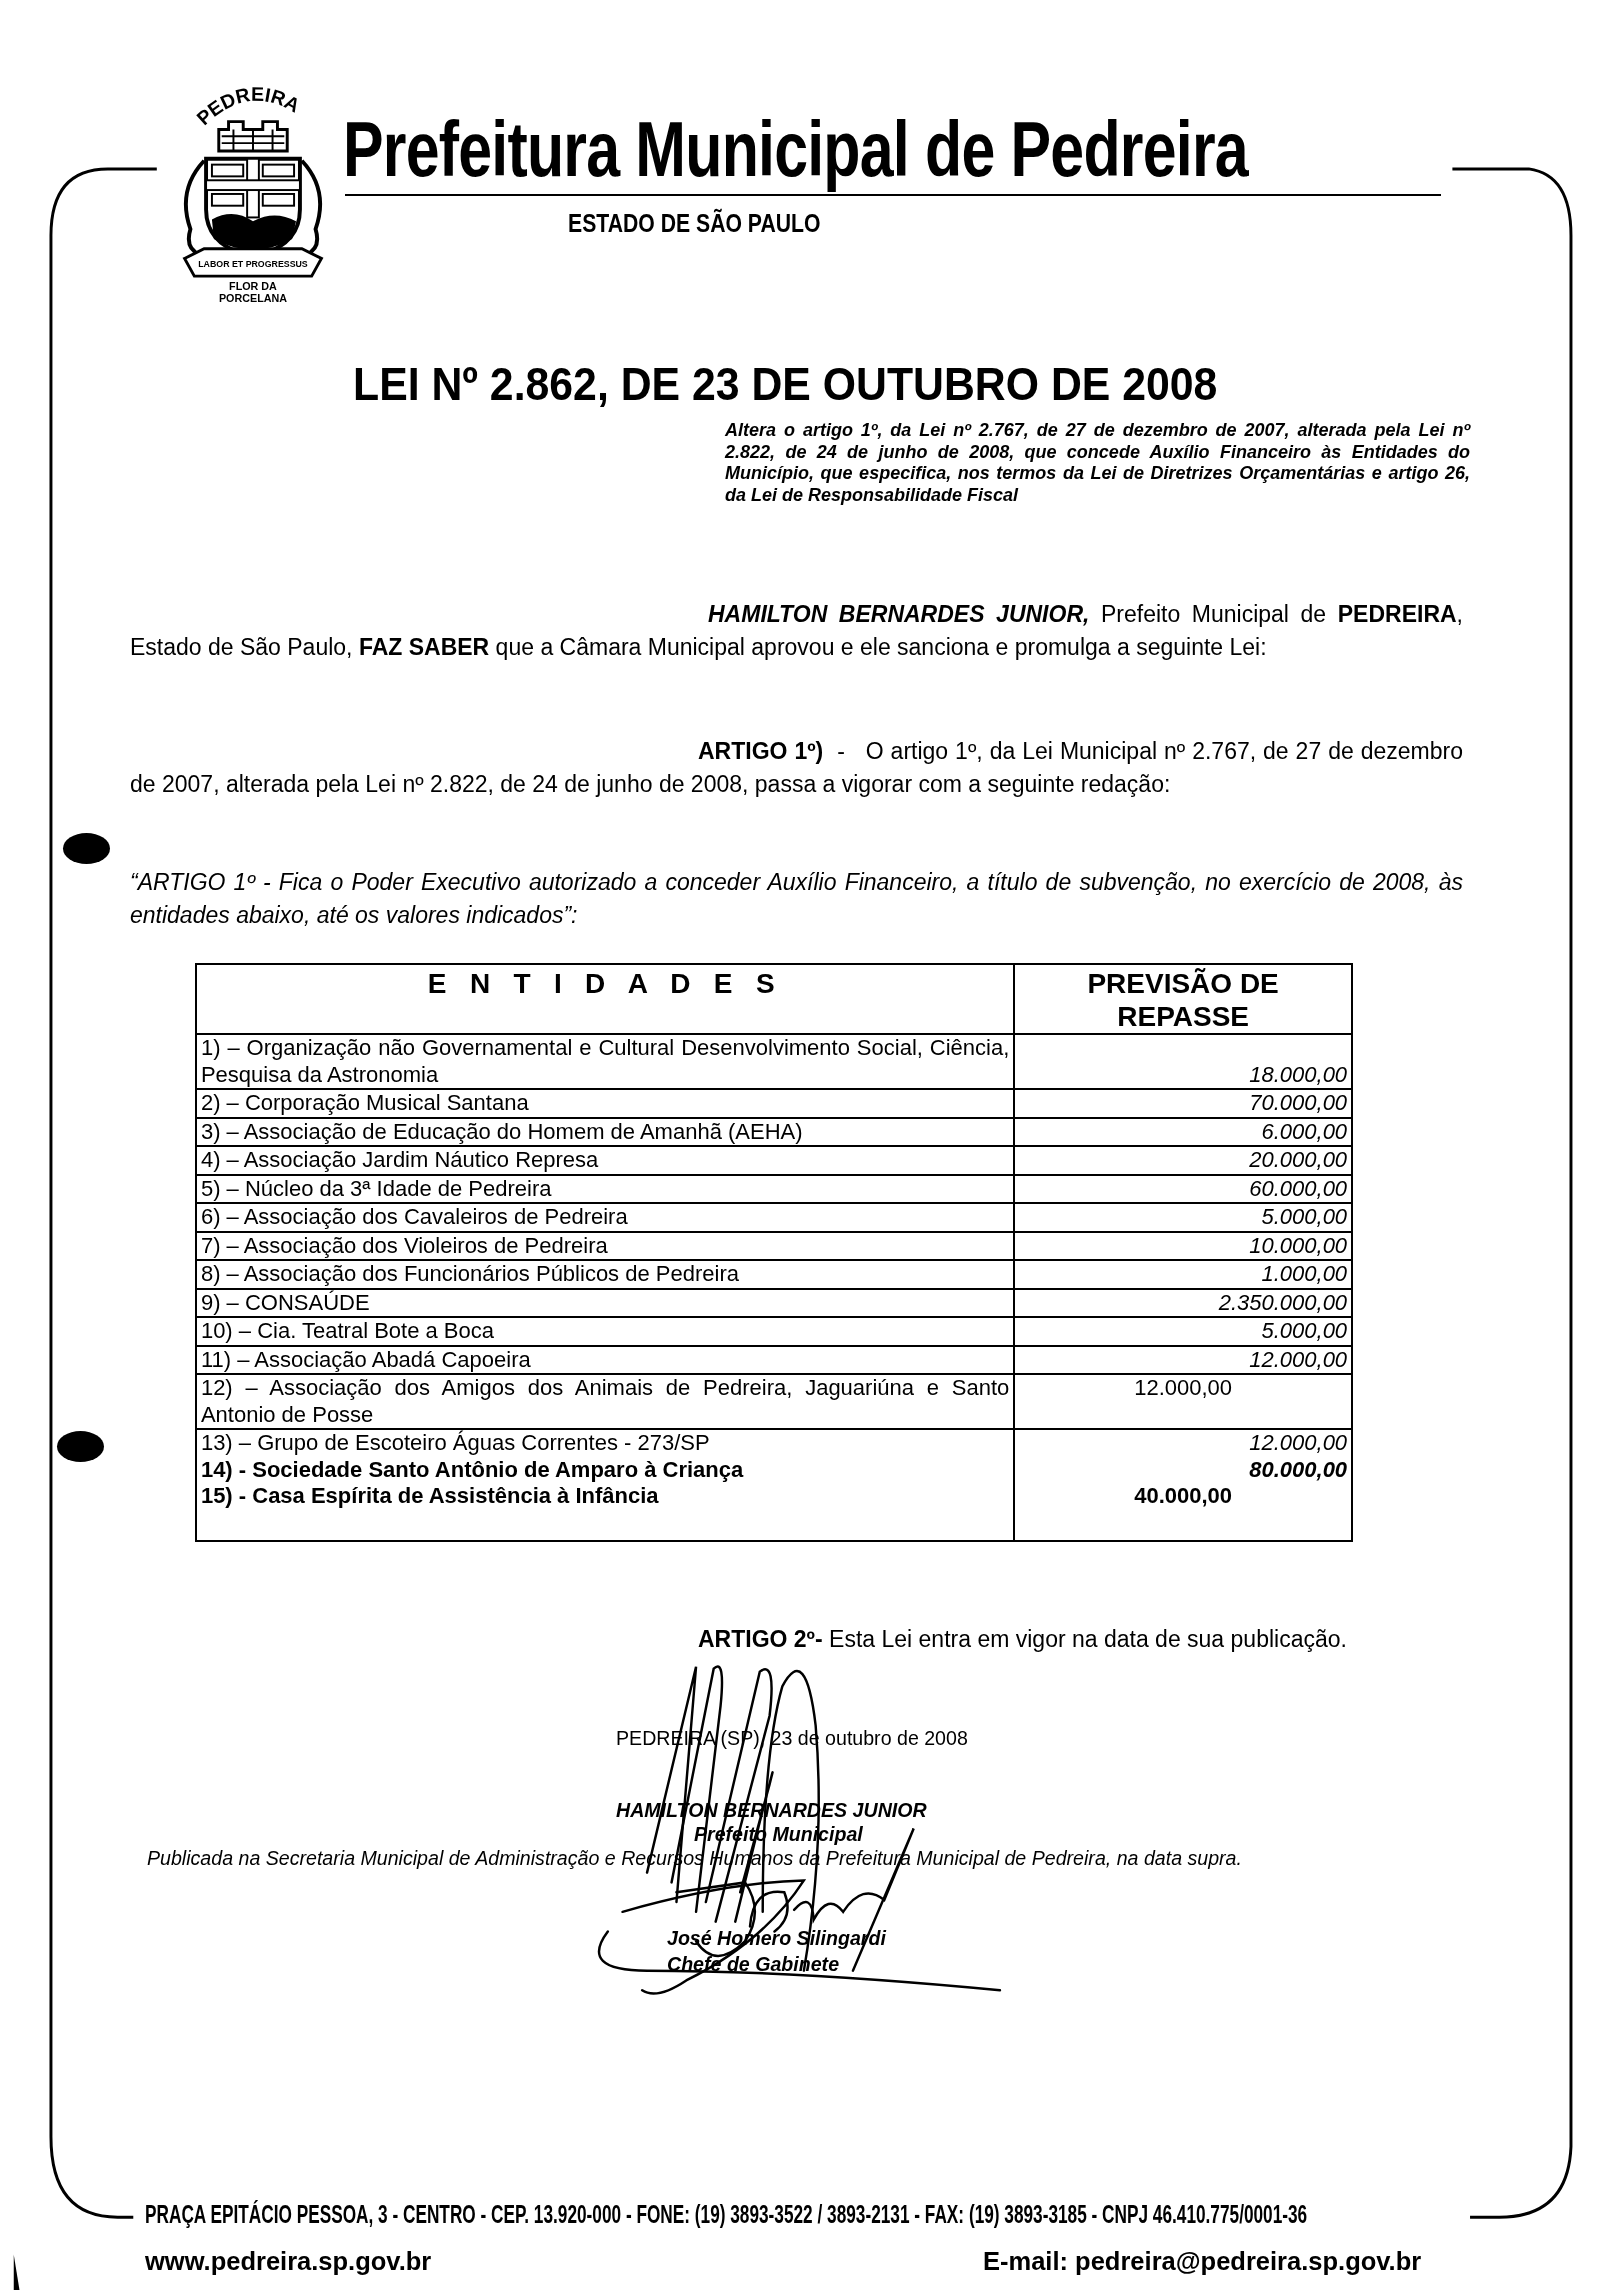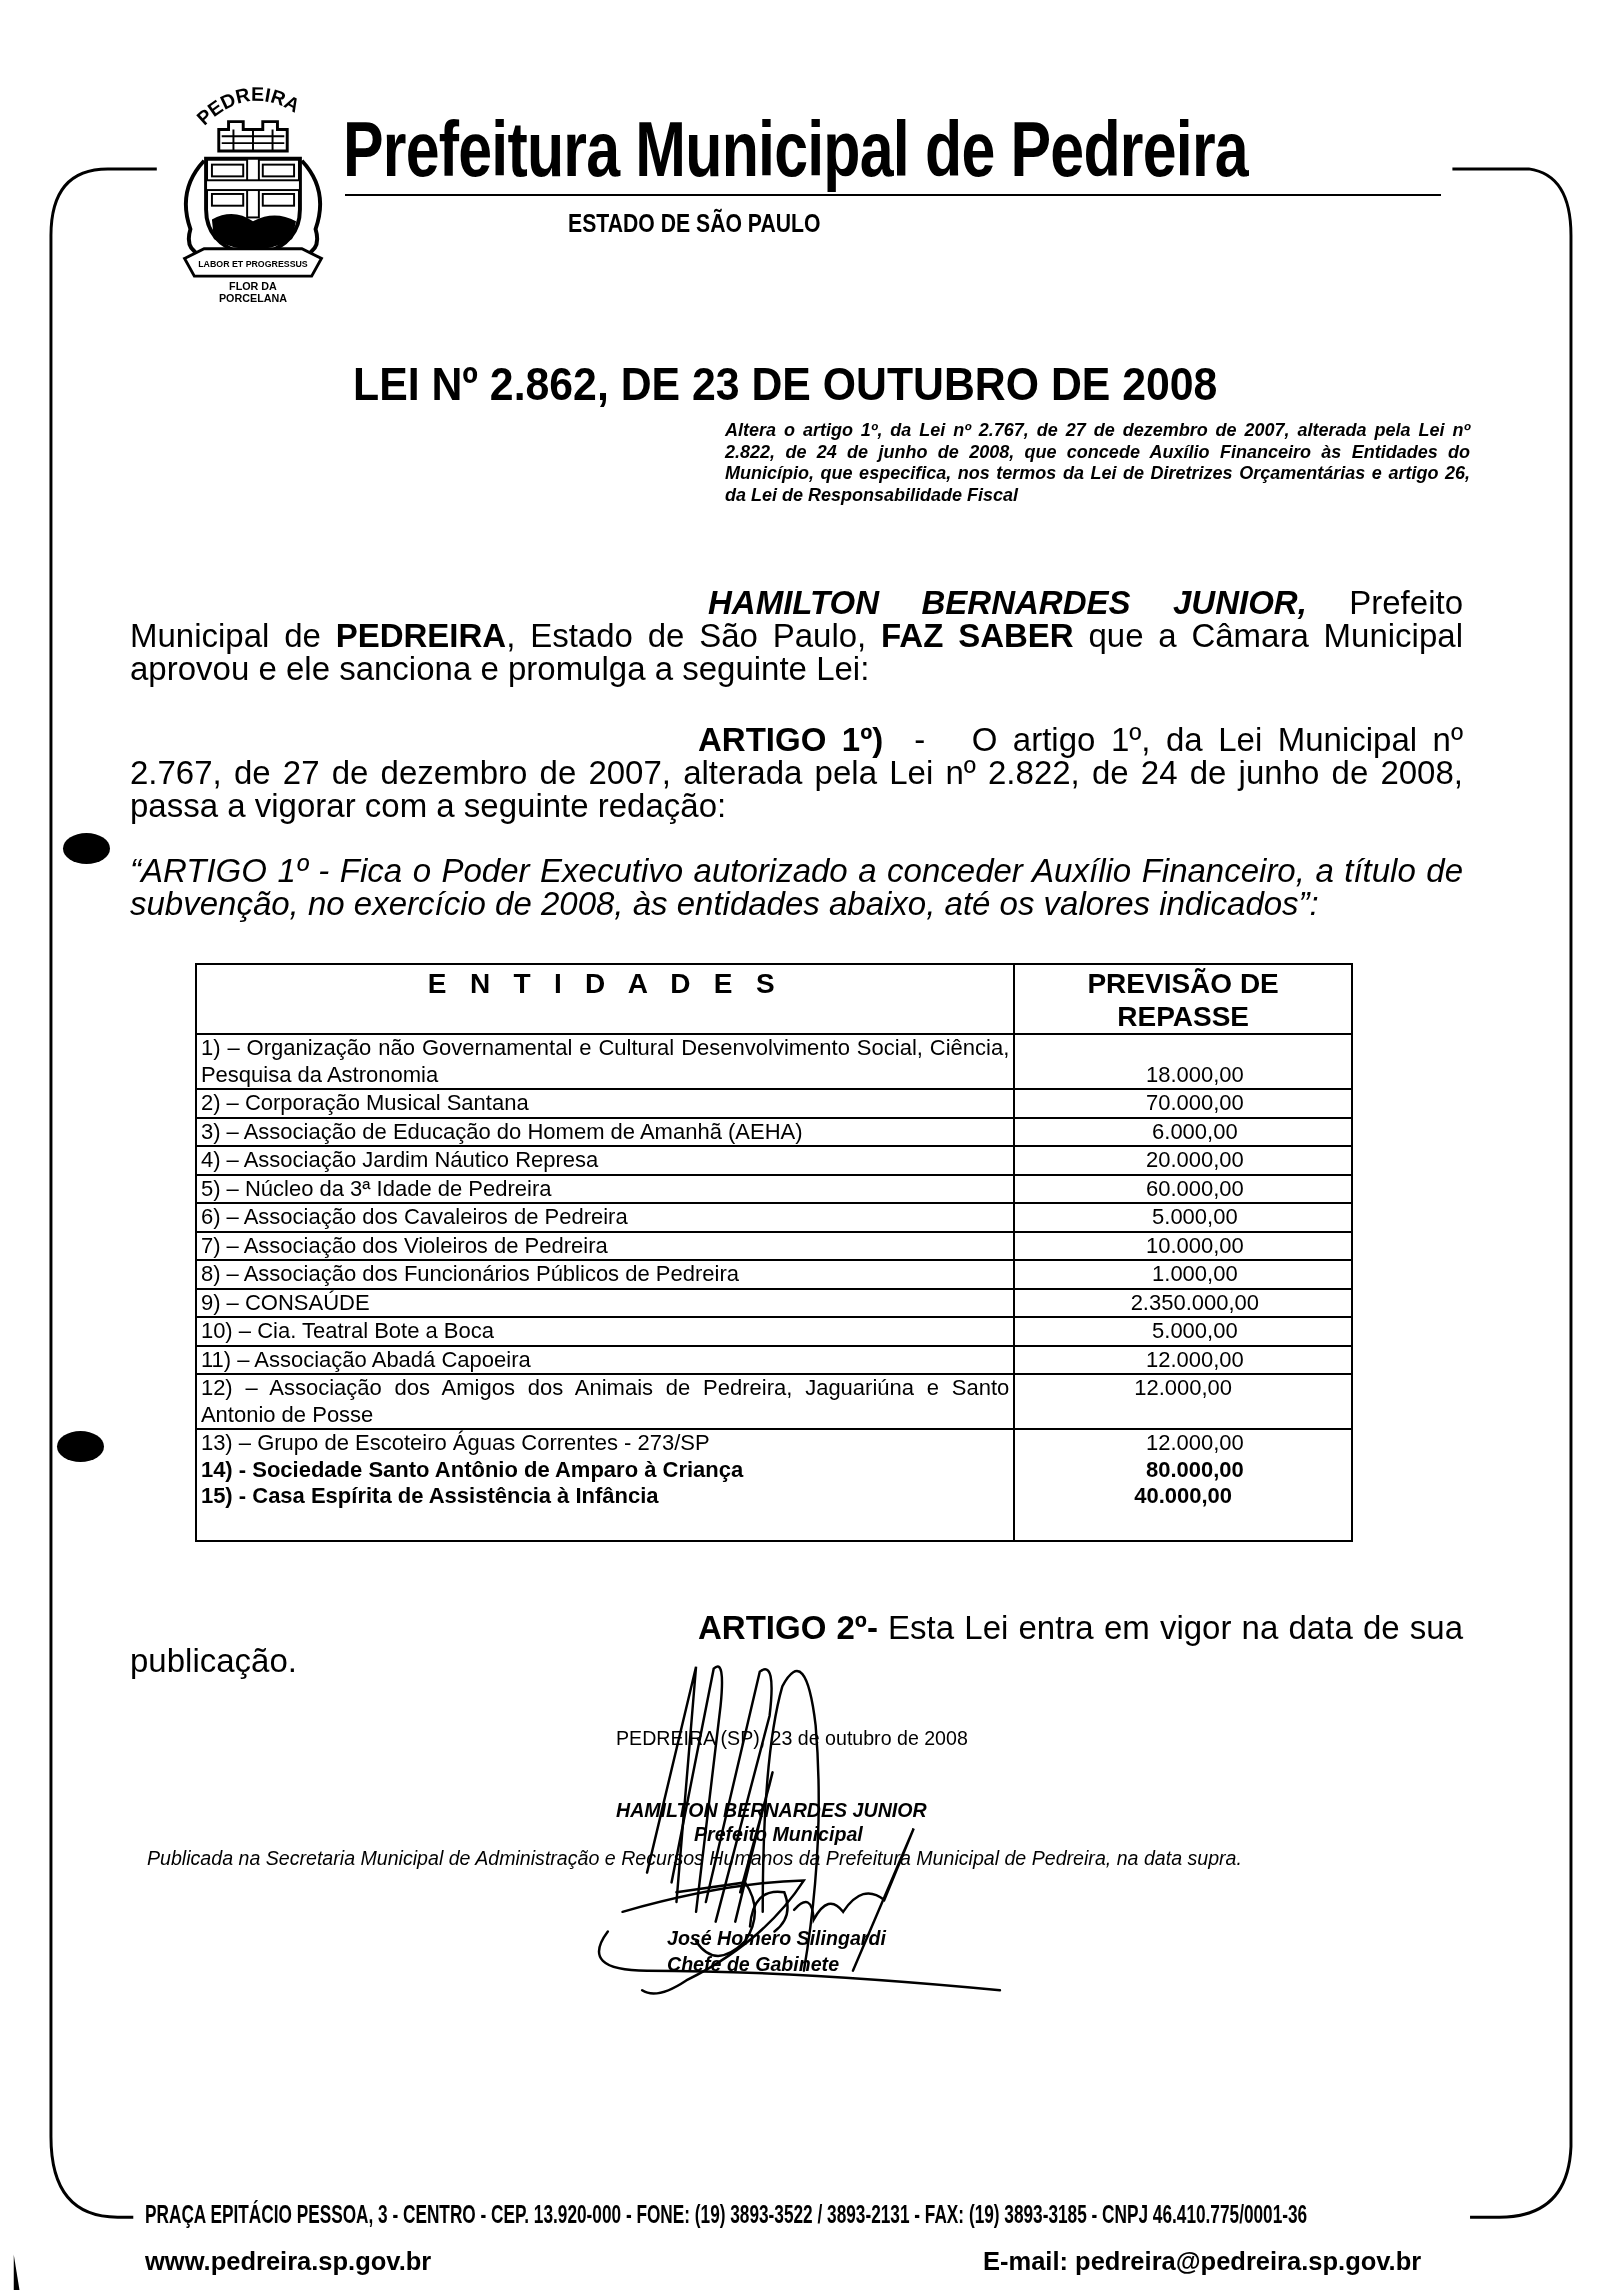--- a/index.html
+++ b/index.html
@@ -14,34 +14,34 @@
 
     
     .lh-title { left: 343px; top: 110px; font-family: "Liberation Sans Narrow", "Liberation Sans", sans-serif; font-weight: 700; font-size: 78px; letter-spacing: -1px; transform: scaleX(0.78); transform-origin: left top; white-space: nowrap; line-height: 1; }
     .lh-rule { left: 345px; top: 194px; width: 1096px; height: 0; border-top: 2.9px solid #000; }
     .lh-sub { left: 568px; top: 208px; font-weight: 700; font-size: 26.5px; transform: scaleX(0.8); transform-origin: left top; white-space: nowrap; }
 
     
     .law-title { left: 353px; top: 357px; font-weight: 700; font-size: 46px; white-space: nowrap; transform: scaleX(0.93); transform-origin: left top; }
     .ementa { left: 725px; top: 412px; width: 745px; font-style: italic; font-weight: 700; font-size: 18px; line-height: 21.6px; text-align: justify; margin-top: 8px; }
 
-    .para { font-size: 33px; line-height: 33px; text-align: justify; }
+    .para { font-size: 23px; line-height: 33px; text-align: justify; margin-top: 12px; }
     .p1 { left: 130px; top: 586px; width: 1333px; }
     .indent { display: inline-block; width: 578px; }
     .p2 { left: 130px; top: 723px; width: 1333px; }
     .indent2 { display: inline-block; width: 568px; }
     .p3 { left: 130px; top: 854px; width: 1333px; font-style: italic; font-weight: 400; }
 
     
     table.ent { position: absolute; left: 195px; top: 963px; width: 1158px; border-collapse: collapse; font-size: 22px; line-height: 26.5px; border-radius: 24px; }
     table.ent td, table.ent th { border: 2px solid #000; padding: 0 3.9px; vertical-align: top; }
     table.ent th { font-weight: 700; font-size: 28px; line-height: 33px; text-align: center; }
     table.ent th.h1 { letter-spacing: 7.8px; height: 65px; vertical-align: top; padding-top: 2px; }
     table.ent th.h2 { width: 328px; padding-top: 2px; text-align: center; }
-    table.ent td.val { text-align: center; vertical-align: bottom; padding-left: 27.4px; }
+    table.ent td.val { text-align: right; vertical-align: bottom; padding-left: 27.4px; font-style: italic; }
     table.ent td.name.just { text-align: justify; text-align-last: left; }
     tr.noborder td { border-top: none; border-bottom: none; }
     tr.last td { border-top: none; height: 57px; font-weight: bold; }
     tr.bold td { font-weight: 700; }
     td.val-top { text-align: center; vertical-align: top !important; padding-left: 27.4px; }
 
     .art2 { left: 130px; top: 1611px; width: 1333px; }
     .date-line { left: 616px; top: 1727px; font-size: 19.6px; white-space: nowrap; }
     .sig-name { left: 616px; top: 1799px; font-weight: 700; font-style: italic; font-size: 19.6px; white-space: nowrap; }
     .sig-role { left: 694px; top: 1823px; font-weight: 700; font-style: italic; font-size: 19.6px; white-space: nowrap; }

